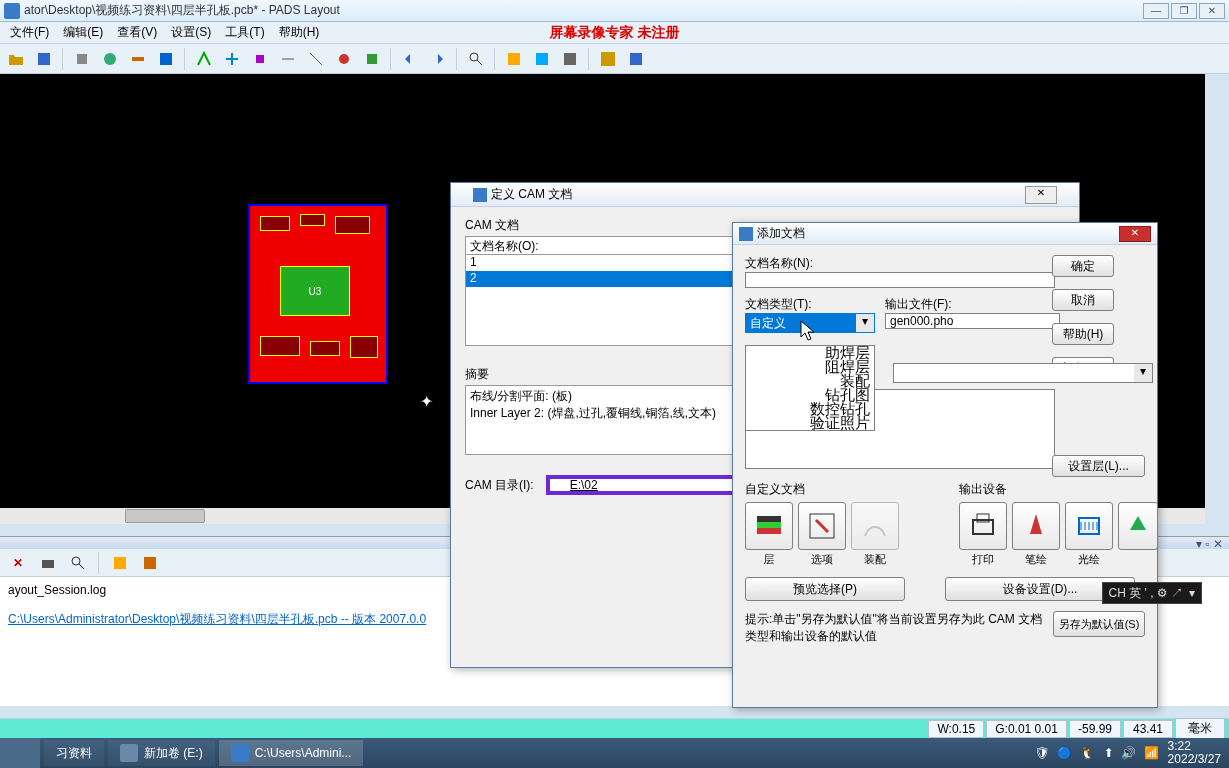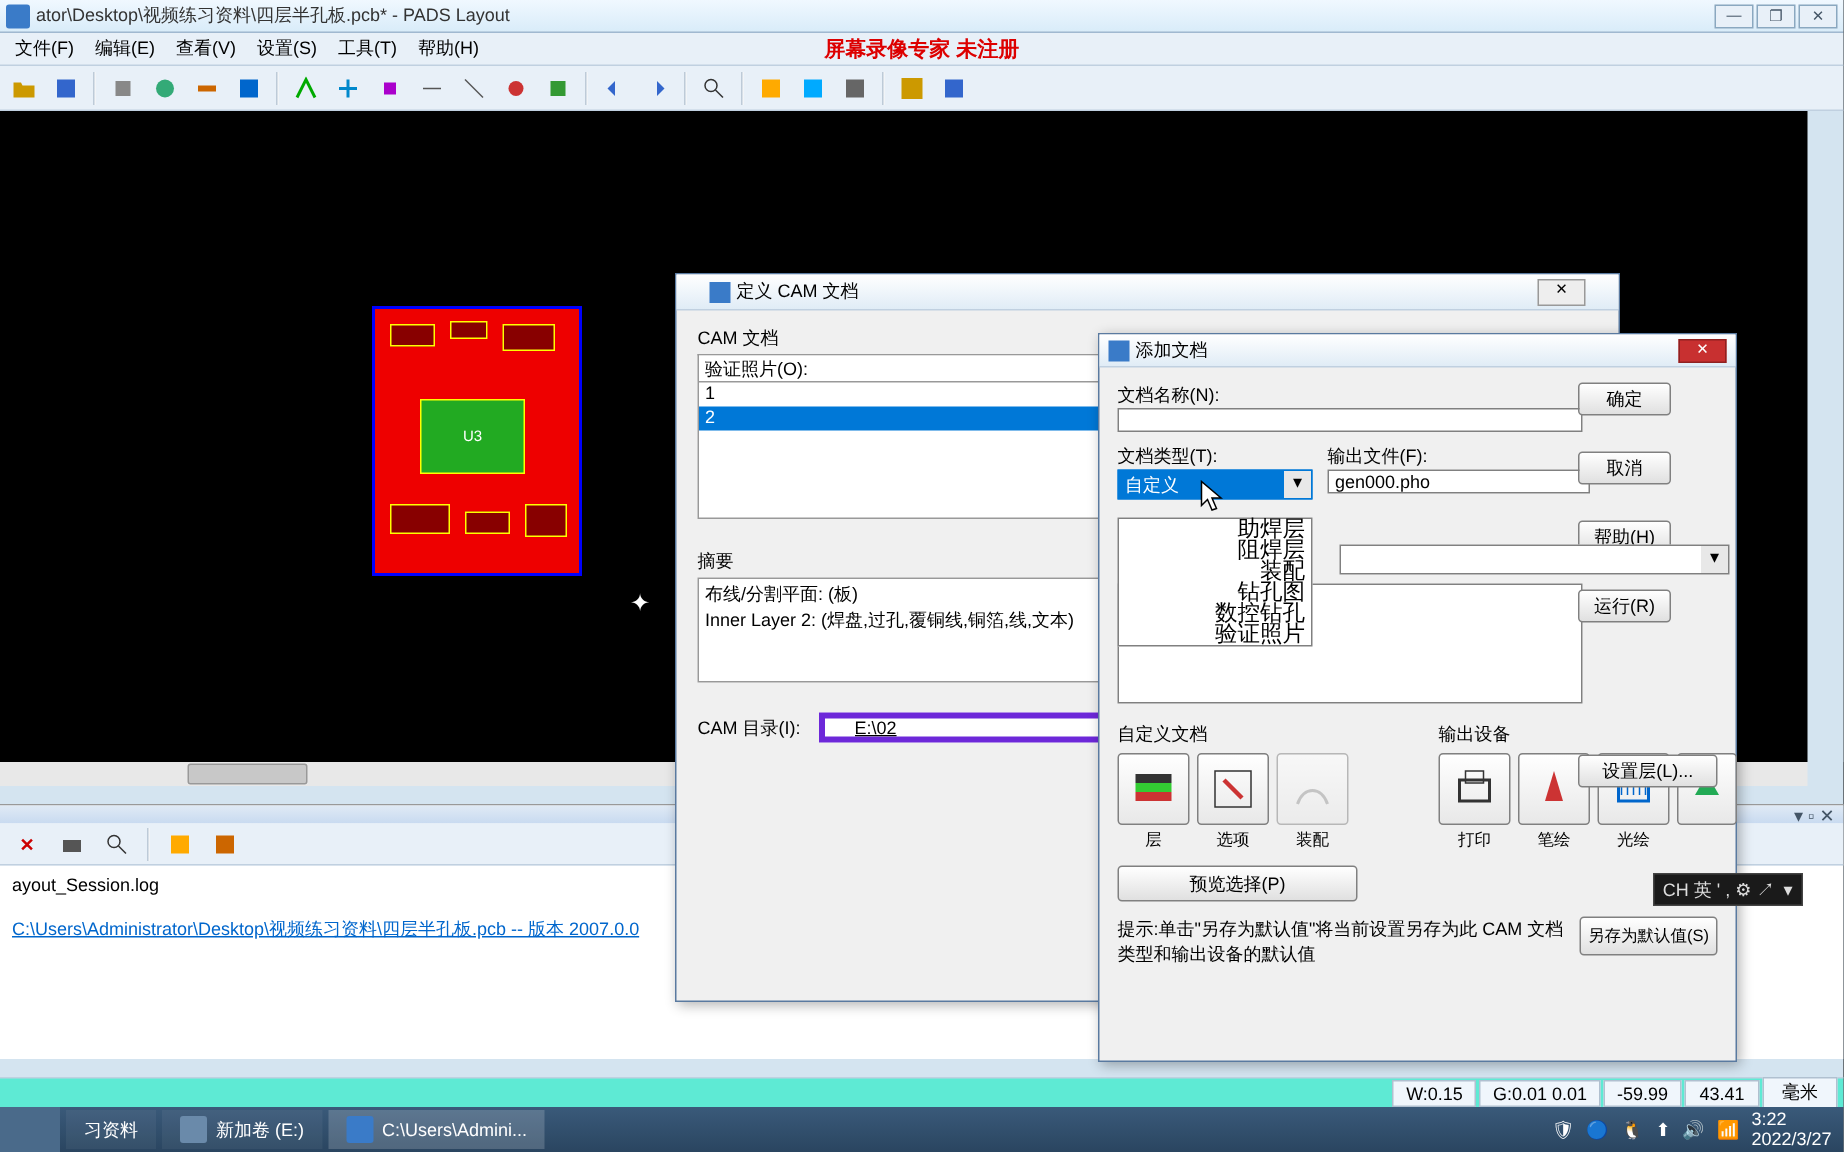--- a/index.html
+++ b/index.html
@@ -47,21 +47,21 @@
 .dialog2 .body { padding:10px 12px; position:relative; }
 .dialog2 .row { display:flex; gap:10px; margin-bottom:8px; }
 .dialog2 input[type=text] { height:16px; border:1px solid #808080; padding:0 4px; background:#fff; }
 .dialog2 .namefield { width:310px; }
 .dialog2 .col { display:flex; flex-direction:column; }
 .dialog2 .combo { position:relative; width:130px; height:20px; border:1px solid #0078d7; background:#0078d7; color:#fff; display:flex; align-items:center; padding:0 4px; }
 .dialog2 .combo .arrow { position:absolute; right:0; top:0; width:18px; height:18px; background:#e8e8e8; color:#000; text-align:center; }
 .dialog2 .dropdown { position:absolute; left:12px; top:100px; width:130px; background:#fff; border:1px solid #808080; z-index:25; }
 .dialog2 .dropdown div { padding:1px 4px; height:14px; line-height:12px; font-size:15px;text-align:right; }
 .dialog2 .outfile { width:175px; }
-.dialog2 .btn { width:62px; height:22px; background:linear-gradient(#fff,#e0e0e0); border:1px solid #808080; border-radius:3px; text-align:center; line-height:20px; margin-bottom:24px; }
+.dialog2 .btn { width:62px; height:22px; background:linear-gradient(#fff,#e0e0e0); border:1px solid #808080; border-radius:3px; text-align:center; line-height:20px; margin-bottom:12px; }
 .dialog2 .btncol { position:absolute; right:12px; top:10px; display:flex; flex-direction:column; }
 .dialog2 .hiddencombo { width:260px; height:20px; border:1px solid #808080; background:#fff; margin-left:148px; margin-top:30px; position:relative; }
 .dialog2 .hiddencombo .arrow { position:absolute; right:0; top:0; width:18px; height:18px; background:#e8e8e8; text-align:center; }
 .dialog2 .desc { border:1px solid #808080; background:#fff; width:310px; height:80px; padding:2px 4px; margin-top:6px; }
 .dialog2 .btnwide { width:93px; height:22px; background:linear-gradient(#fff,#e0e0e0); border:1px solid #808080; border-radius:3px; text-align:center; line-height:20px;margin-top:36px; }
 .dialog2 .section-title { margin-top:12px; margin-bottom:4px; }
 .dialog2 .iconbtns { display:flex; gap:5px; }
 .dialog2 .iconbtn { width:48px; height:48px; border:1px solid #808080; border-radius:3px; background:linear-gradient(#fff,#e8e8e8); display:flex; align-items:center; justify-content:center; }
 .dialog2 .iconbtn.disabled { opacity:.5; }
 .dialog2 .iconlbls { display:flex; gap:5px; margin-top:2px; }
@@ -244,21 +244,21 @@
 
 <div class="dialog1">
   <div class="dlg-title">
     <div class="icon"></div>
     <span>定义 CAM 文档</span>
     <div class="close">✕</div>
   </div>
   <div class="body">
     <div class="lbl">CAM 文档</div>
     <div class="listheader">
-      <div>验证照片(O):</div>
+      <div>文档名称(O):</div>
       <div>制造层:</div>
     </div>
     <div class="listbox">
       <div class="listrow">
         <div>1</div>
           <div>Top</div>
       </div>
       <div class="listrow sel">
         <div>2</div>
           <div>Inner Lay</div>
@@ -385,20 +385,21 @@
         <div class="iconlbls">
           <div>打印</div>
           <div>笔绘</div>
           <div>光绘</div>
         </div>
       </div>
     </div>
 
     <div style="display:flex;gap:40px;margin-top:10px">
       <div class="bigbtn" style="max-width:160px">预览选择(P)</div>
+      <div class="bigbtn" style="max-width:190px">设备设置(D)...</div>
     </div>
 
     <div class="hint">
       <div style="flex:1">提示:单击"另存为默认值"将当前设置另存为此 CAM 文档类型和输出设备的默认值</div>
       <div class="btn2">另存为默认值(S)</div>
     </div>
   </div>
 </div>
 
 <svg class="cursor" style="left:800px;top:320px" width="18" height="22">

